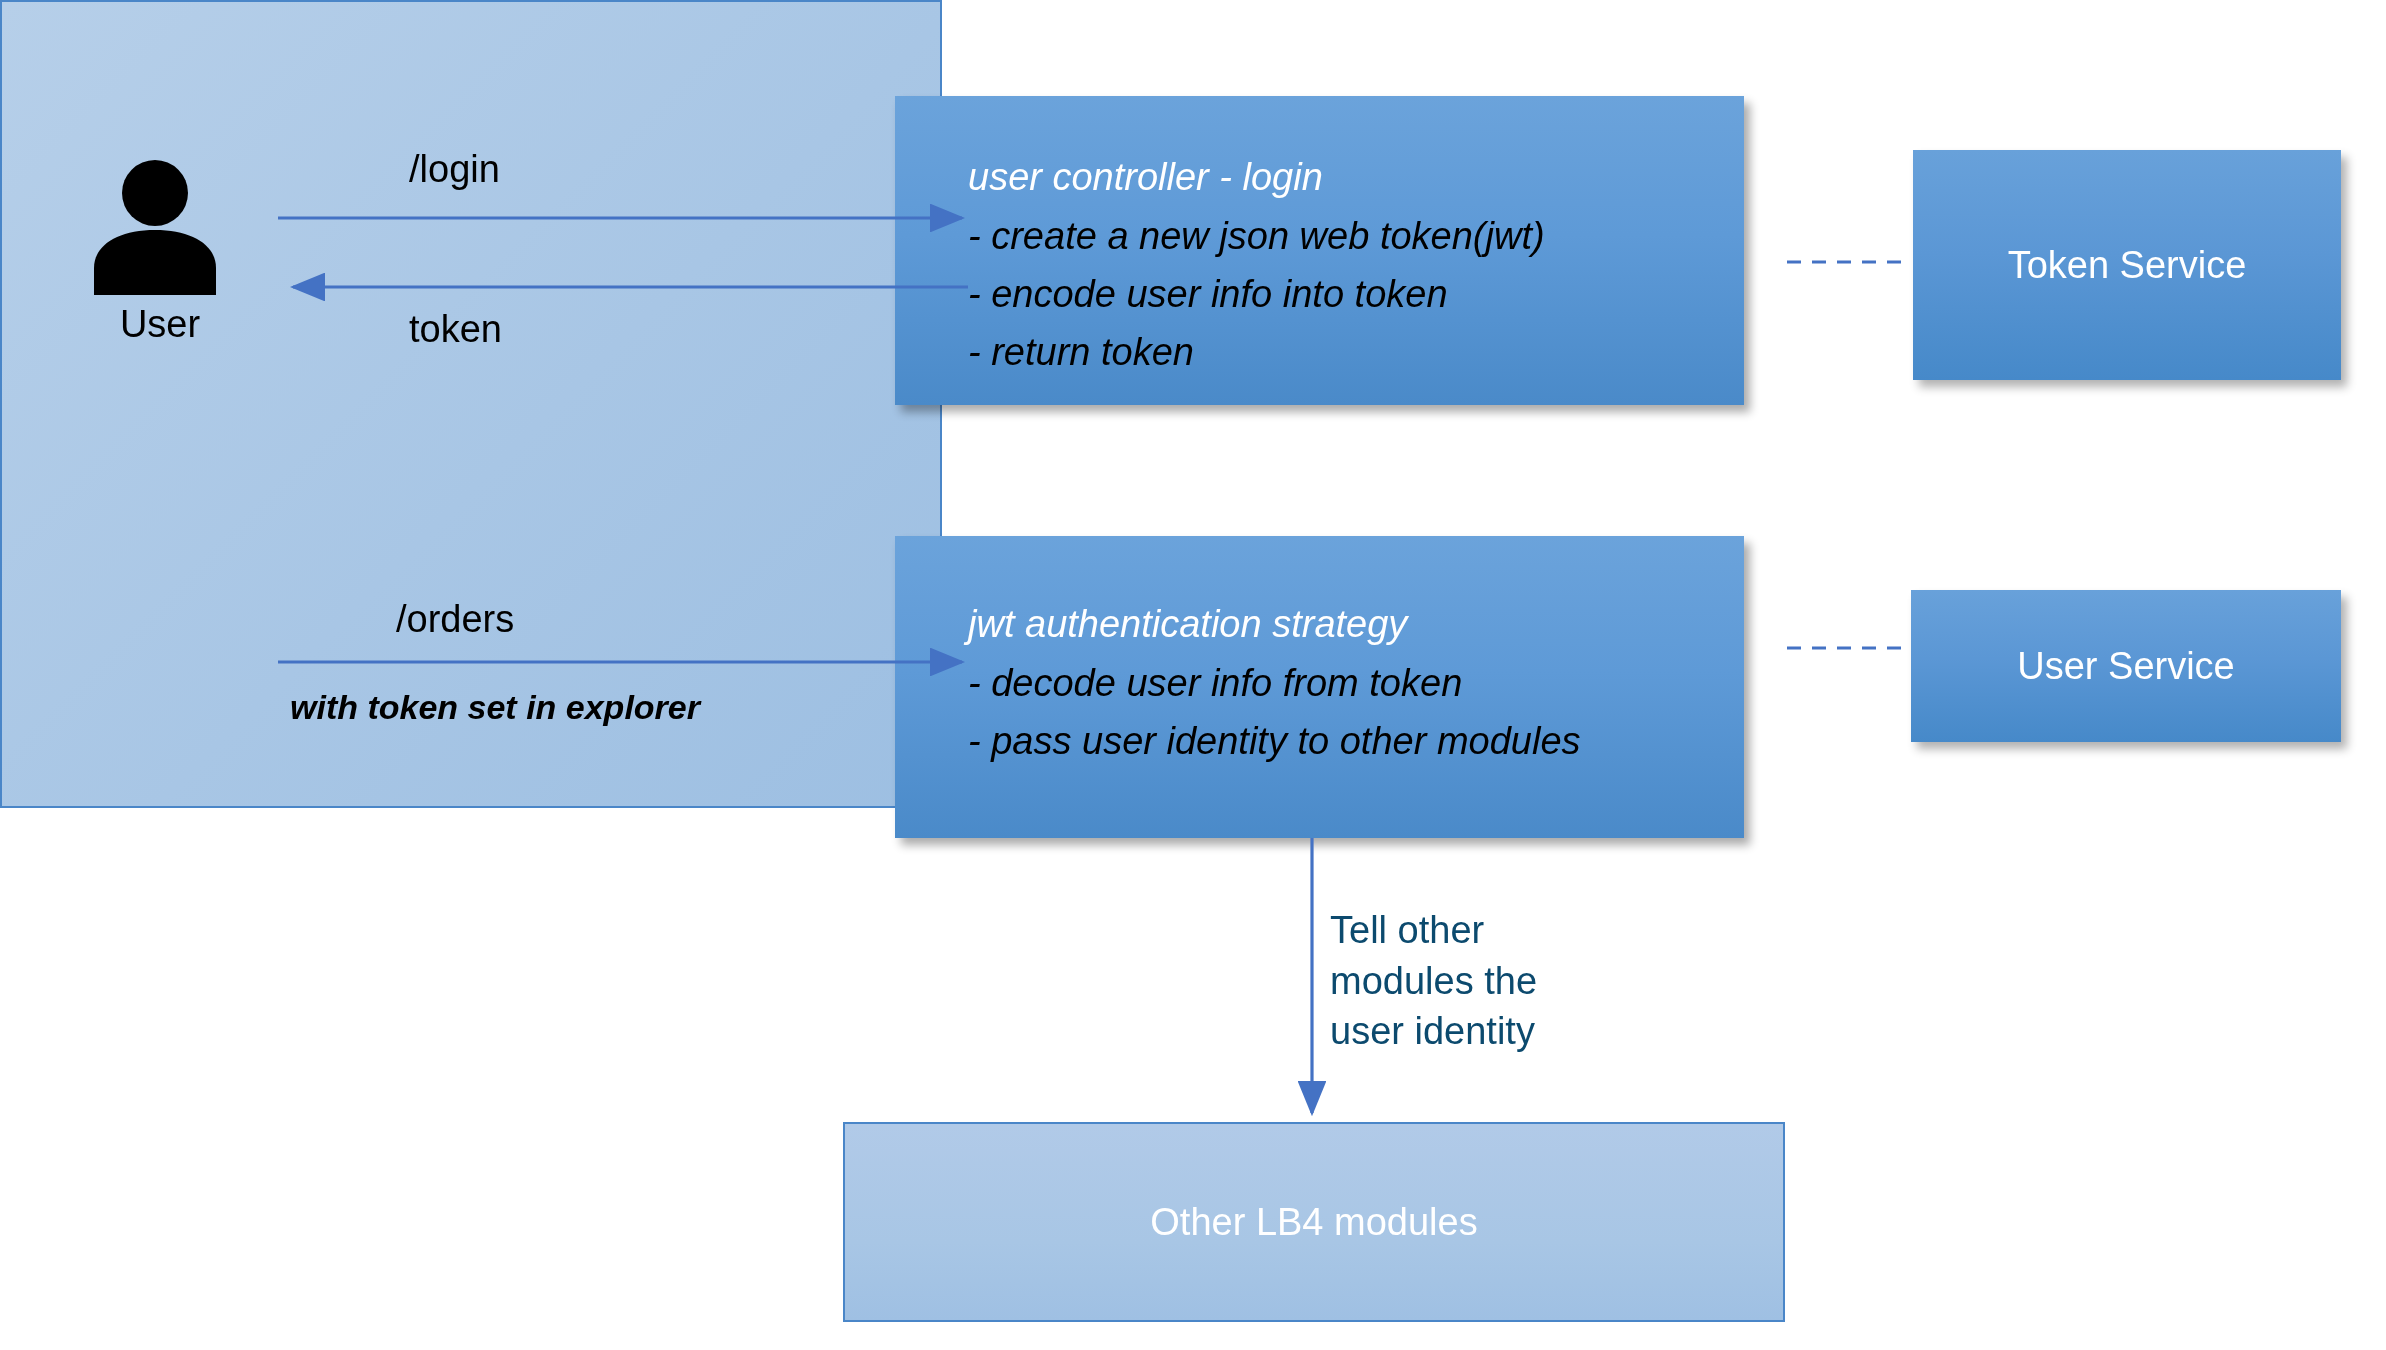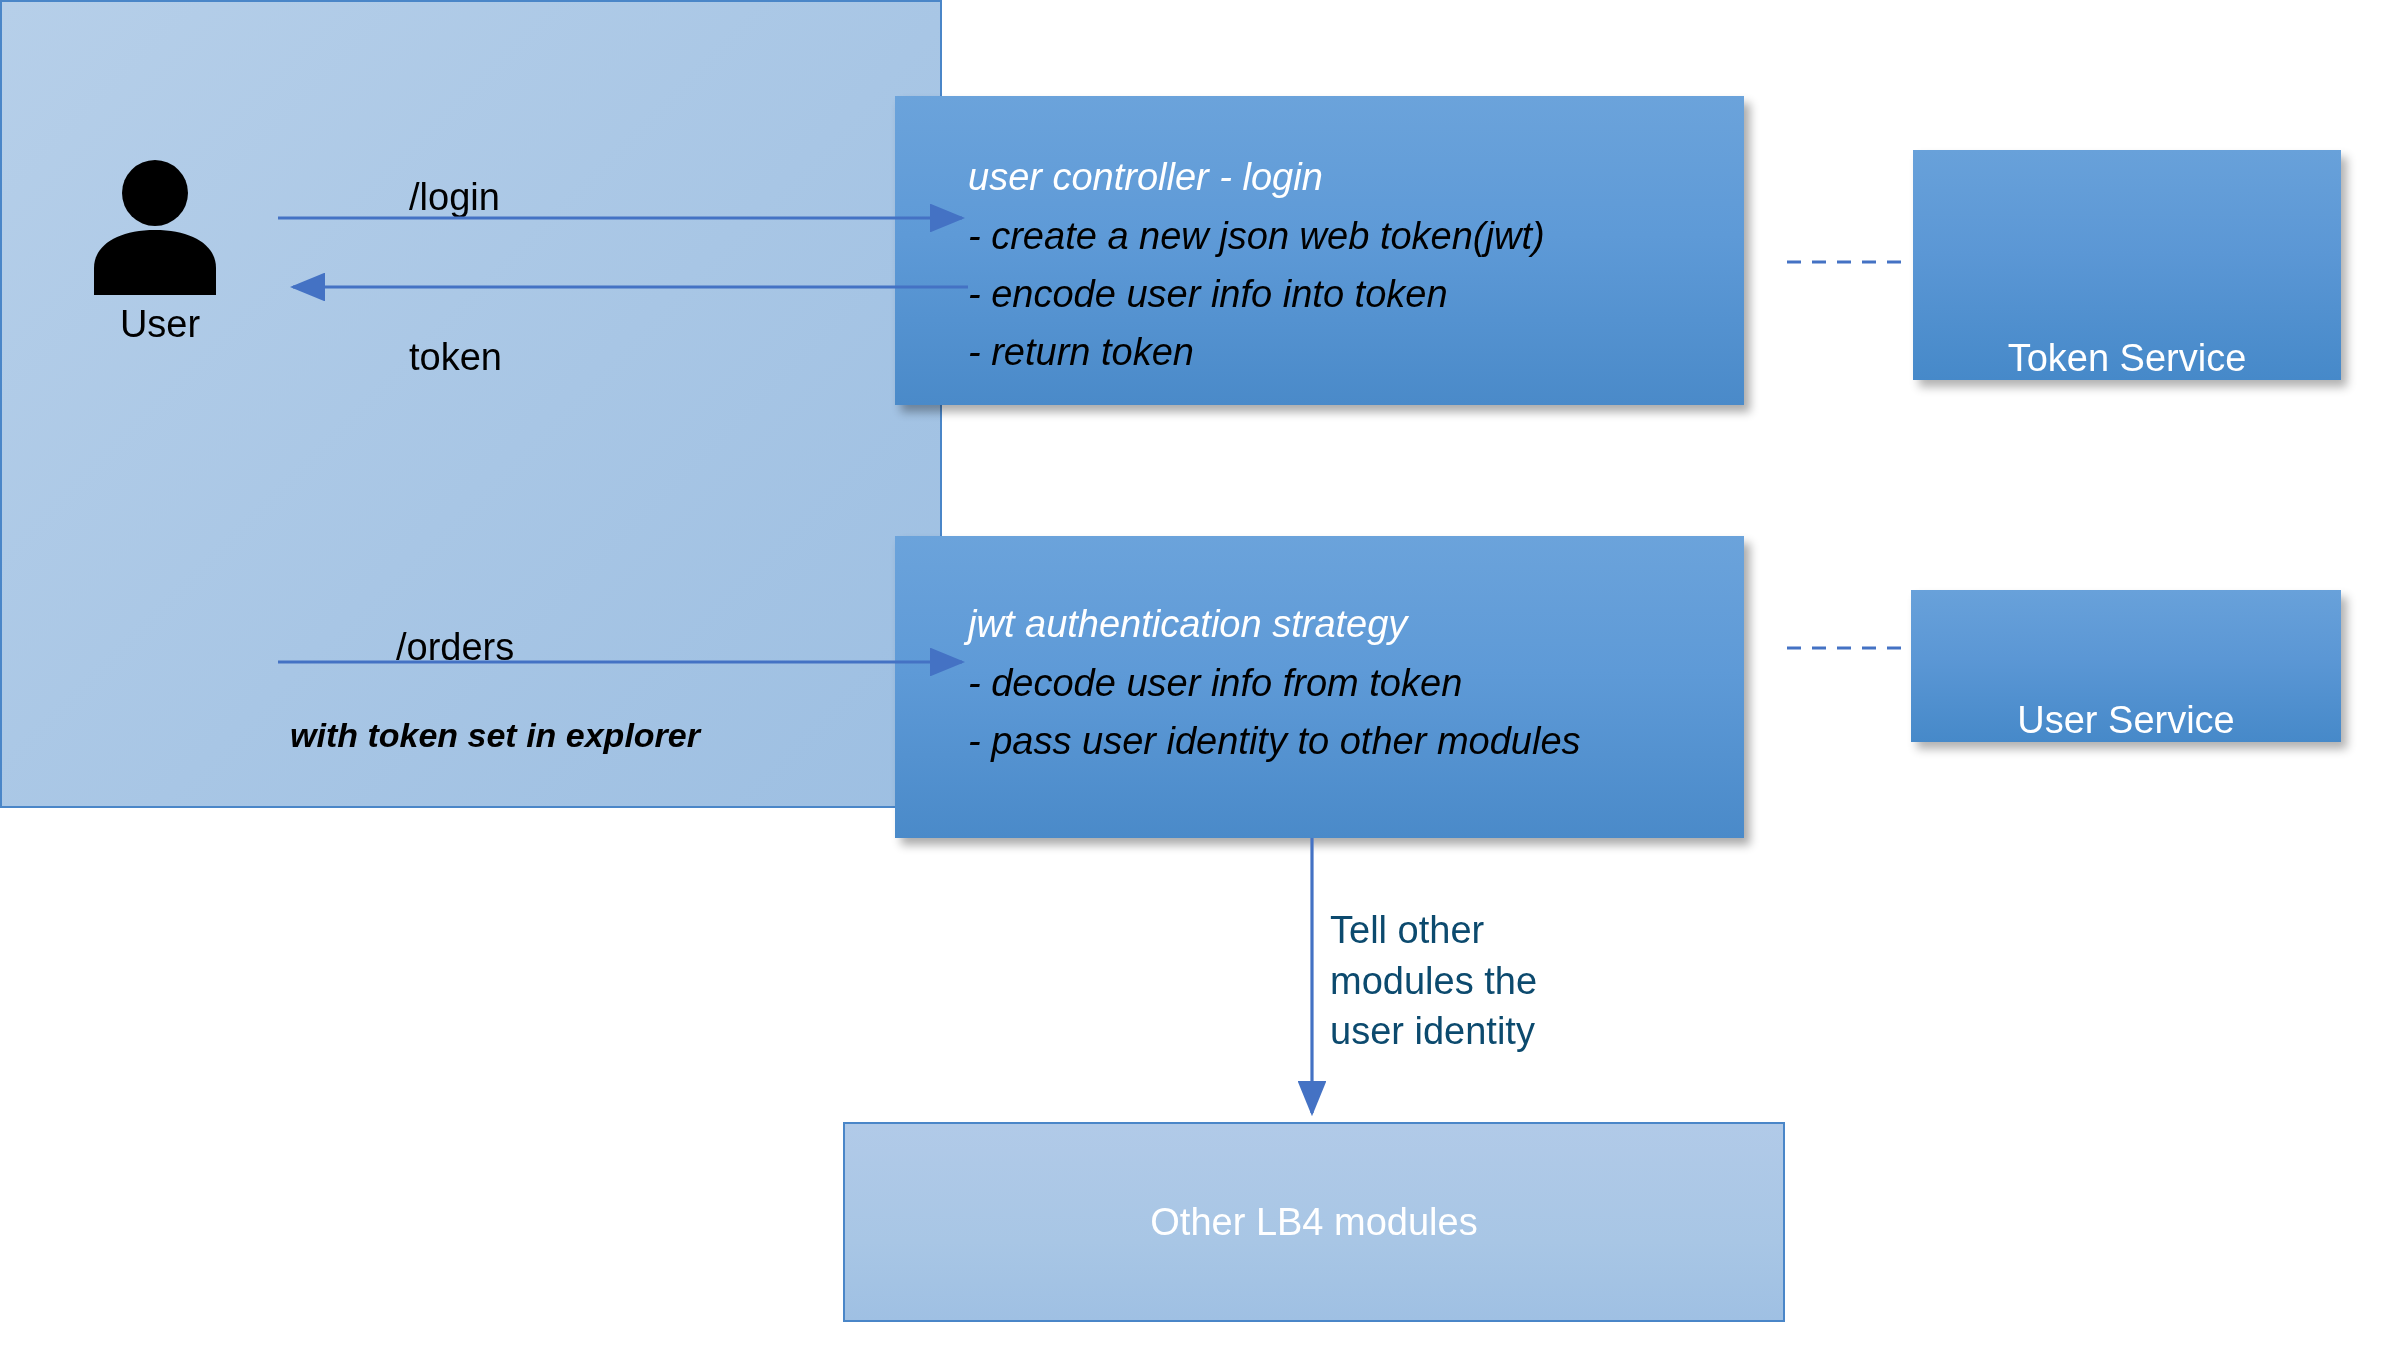--- a/index.html
+++ b/index.html
@@ -94,21 +94,21 @@
   #jwt-strategy-box .proc-title { left: 73px; top: 69px; }
   #jwt-strategy-box .l0 { left: 73px; top: 128px; }
   #jwt-strategy-box .l1 { left: 73px; top: 186px; }
 
   
   .service-box {
     position: absolute;
     background: linear-gradient(180deg, #68a1da 0%, #5b97d5 45%, #4689c9 100%);
     box-shadow: 6px 7px 9px rgba(0,0,0,0.3);
     display: flex;
-    align-items: flex-end;
+    align-items: center;
     justify-content: center;
     color: #ffffff;
     font-size: 38px;
   }
   #token-service-box {
     left: 1913px;
     top: 150px;
     width: 428px;
     height: 230px;
   }
@@ -155,21 +155,20 @@
     line-height: 1;
   }
 
   
   .flow-label {
     position: absolute;
     font-size: 38px;
     color: #000000;
     line-height: 1;
     white-space: nowrap;
-    margin-top: 28px;
   }
   #label-login   { left: 409px; top: 150px; }
   #label-token   { left: 409px; top: 310px; }
   #label-orders  { left: 396px; top: 600px; }
   #label-explorer {
     left: 290px;
     top: 690px;
     font-style: italic;
     font-weight: bold;
     font-size: 34px;

